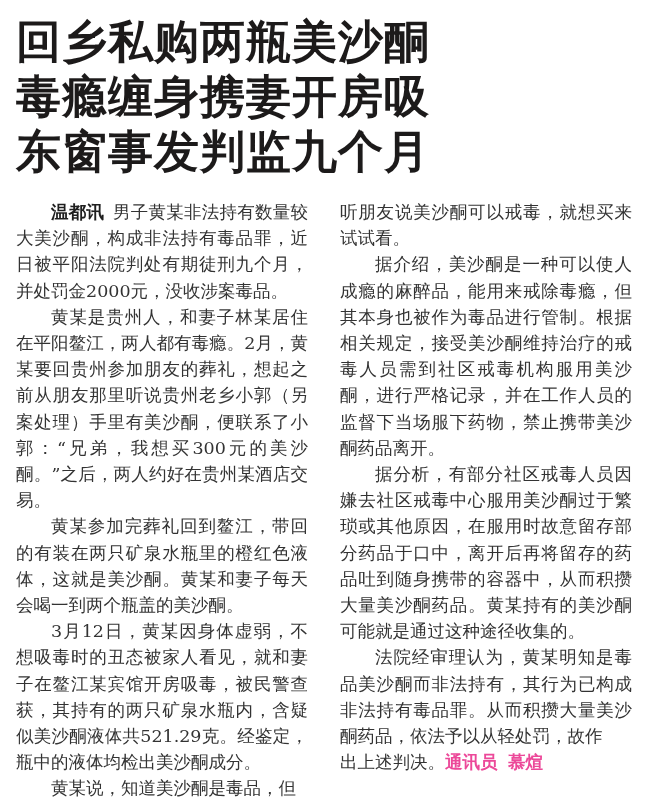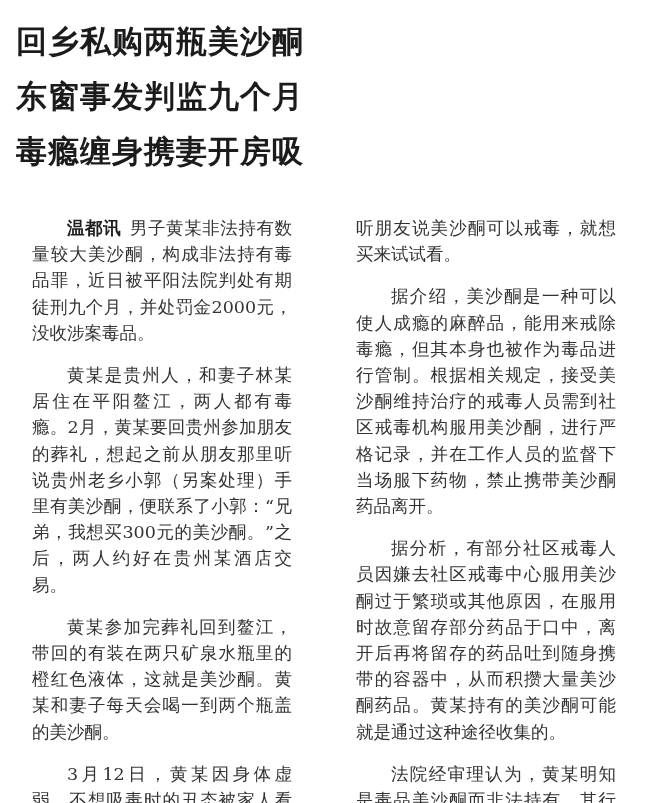--- a/index.html
+++ b/index.html
@@ -14,21 +14,21 @@
       overflow: hidden;
       color: #2a2a2a;
     }
     .headline {
       position: absolute;
       left: 16px;
       top: 14px;
       width: 620px;
       font-family: "DejaVu Sans", sans-serif;
       font-weight: bold;
-      font-size: 31px;
+      font-size: 45px;
       line-height: 55px;
       color: #1c1a1a;
       letter-spacing: 1px;
     }
     .headline-line {
       display: block;
       white-space: nowrap;
     }
     .column {
       position: absolute;
@@ -36,21 +36,21 @@
       width: 292px;
       font-family: "DejaVu Serif", serif;
       font-size: 17.5px;
       line-height: 26.2px;
       color: #333333;
       text-align: justify;
     }
     .col-left { left: 16px; }
     .col-right { left: 340px; }
     .para {
-      margin: 16px;
+      margin: 0;
       text-indent: 2em;
     }
     .para.cont {
       text-indent: 0;
     }
     .dateline {
       font-family: "DejaVu Sans", sans-serif;
       font-weight: bold;
       color: #1f1f1f;
       margin-right: 0.5em;
@@ -66,22 +66,22 @@
       color: #ec4899;
       white-space: nowrap;
     }
     .byline .gap { display: inline-block; width: 0.6em; }
   </style>
 </head>
 <body>
 
 <div class="headline">
   <span class="headline-line">回乡私购两瓶美沙酮</span>
+  <span class="headline-line">毒瘾缠身携妻开房吸</span>
   <span class="headline-line">东窗事发判监九个月</span>
-  <span class="headline-line">毒瘾缠身携妻开房吸</span>
 </div>
 
 <div class="column col-left">
   <p class="para"><span class="dateline">温都讯</span><span>男子黄某非法持有数量较大美沙酮，构成非法持有毒品罪，近日被平阳法院判处有期徒刑九个月，并处罚金2000元，没收涉案毒品。</span></p>
   <p class="para">黄某是贵州人，和妻子林某居住在平阳鳌江，两人都有毒瘾。2月，黄某要回贵州参加朋友的葬礼，想起之前从朋友那里听说贵州老乡小郭（另案处理）手里有美沙酮，便联系了小郭：“兄弟，我想买300元的美沙酮。”之后，两人约好在贵州某酒店交易。</p>
   <p class="para">黄某参加完葬礼回到鳌江，带回的有装在两只矿泉水瓶里的橙红色液体，这就是美沙酮。黄某和妻子每天会喝一到两个瓶盖的美沙酮。</p>
   <p class="para">3月12日，黄某因身体虚弱，不想吸毒时的丑态被家人看见，就和妻子在鳌江某宾馆开房吸毒，被民警查获，其持有的两只矿泉水瓶内，含疑似美沙酮液体共521.29克。经鉴定，瓶中的液体均检出美沙酮成分。</p>
   <p class="para">黄某说，知道美沙酮是毒品，但</p>
 </div>
 

